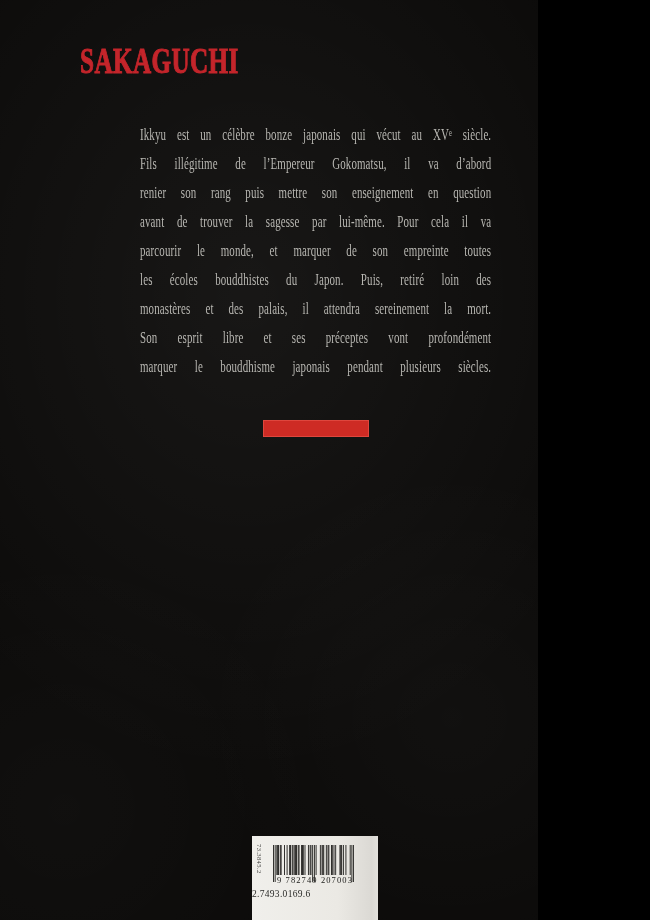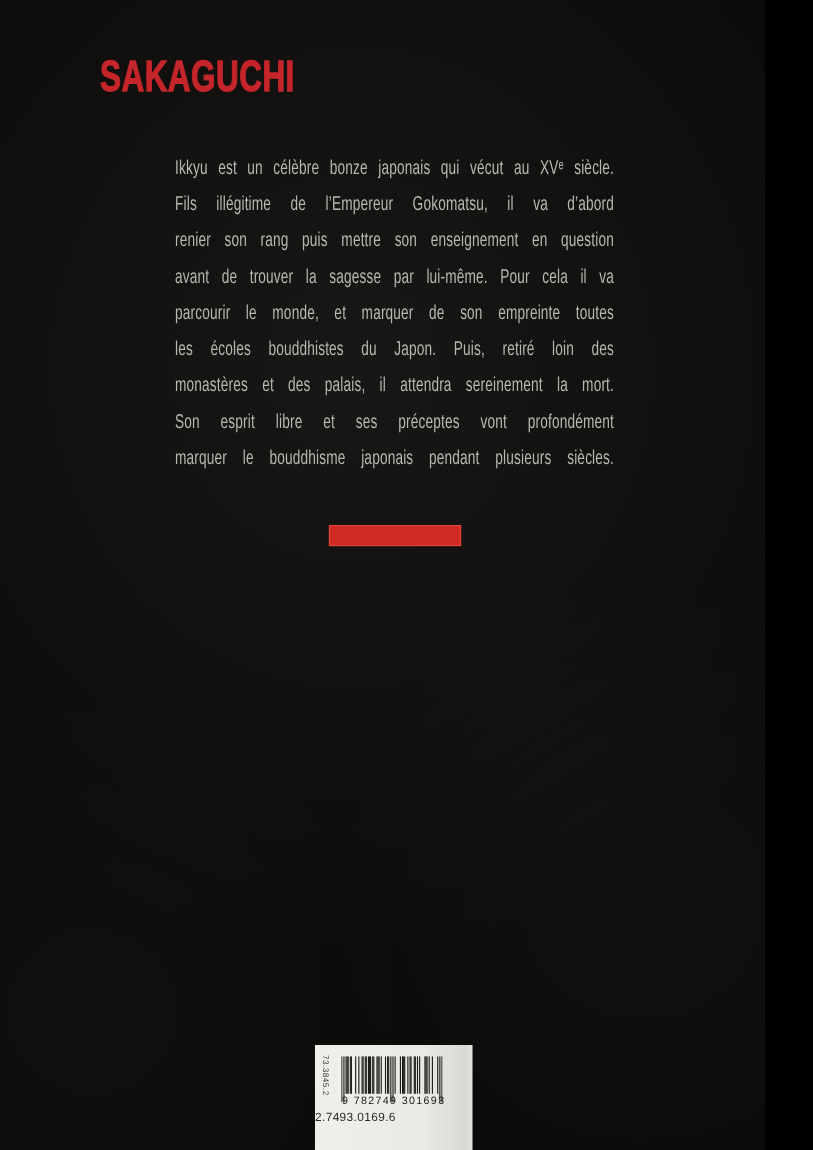--- a/index.html
+++ b/index.html
@@ -2,29 +2,29 @@
 <html><head>
 <meta charset="utf-8">
 <style>
   html, body {
     margin: 0;
     padding: 0;
     background: #000;
   }
   .cover {
     position: relative;
-    width: 612px;
+    width: 538px;
     height: 920px;
     overflow: hidden;
     background:
       radial-gradient(ellipse 120% 85% at 46% 32%, rgba(255,255,255,0.05), rgba(0,0,0,0) 62%),
       radial-gradient(circle at 84% 78%, rgba(255,255,255,0.025), rgba(0,0,0,0) 30%),
       radial-gradient(circle at 12% 88%, rgba(255,255,255,0.02), rgba(0,0,0,0) 28%),
       #0c0b0a;
-    font-family: Liberation Sans, sans-serif;
+    font-family: Liberation Serif, serif;
   }
   .author {
     position: absolute;
     left: 80px;
     top: 44px;
     margin: 0;
     font-weight: bold;
     font-size: 35px;
     line-height: 1;
     letter-spacing: 0.5px;
@@ -171,17 +171,17 @@
         <rect x="73" y="0" width="1.05" height="30"></rect>
         <rect x="78" y="0" width="1.05" height="30"></rect>
         <rect x="79" y="0" width="1.05" height="30"></rect>
         <rect x="80" y="0" width="1.05" height="30"></rect>
         <rect x="82" y="0" width="1.05" height="30"></rect>
         <rect x="85" y="0" width="1.05" height="30"></rect>
         <rect x="90" y="0" width="1.05" height="30"></rect>
         <rect x="92" y="0" width="1.05" height="37"></rect>
         <rect x="94" y="0" width="1.05" height="37"></rect>
       </svg>
-    <div class="ean">9 782749 301693</div>
+    <div class="ean">9 782749 207003</div>
     <div class="ref-code">2.7493.0169.6</div>
   </div>
 
 </div>
 
 </body></html>

